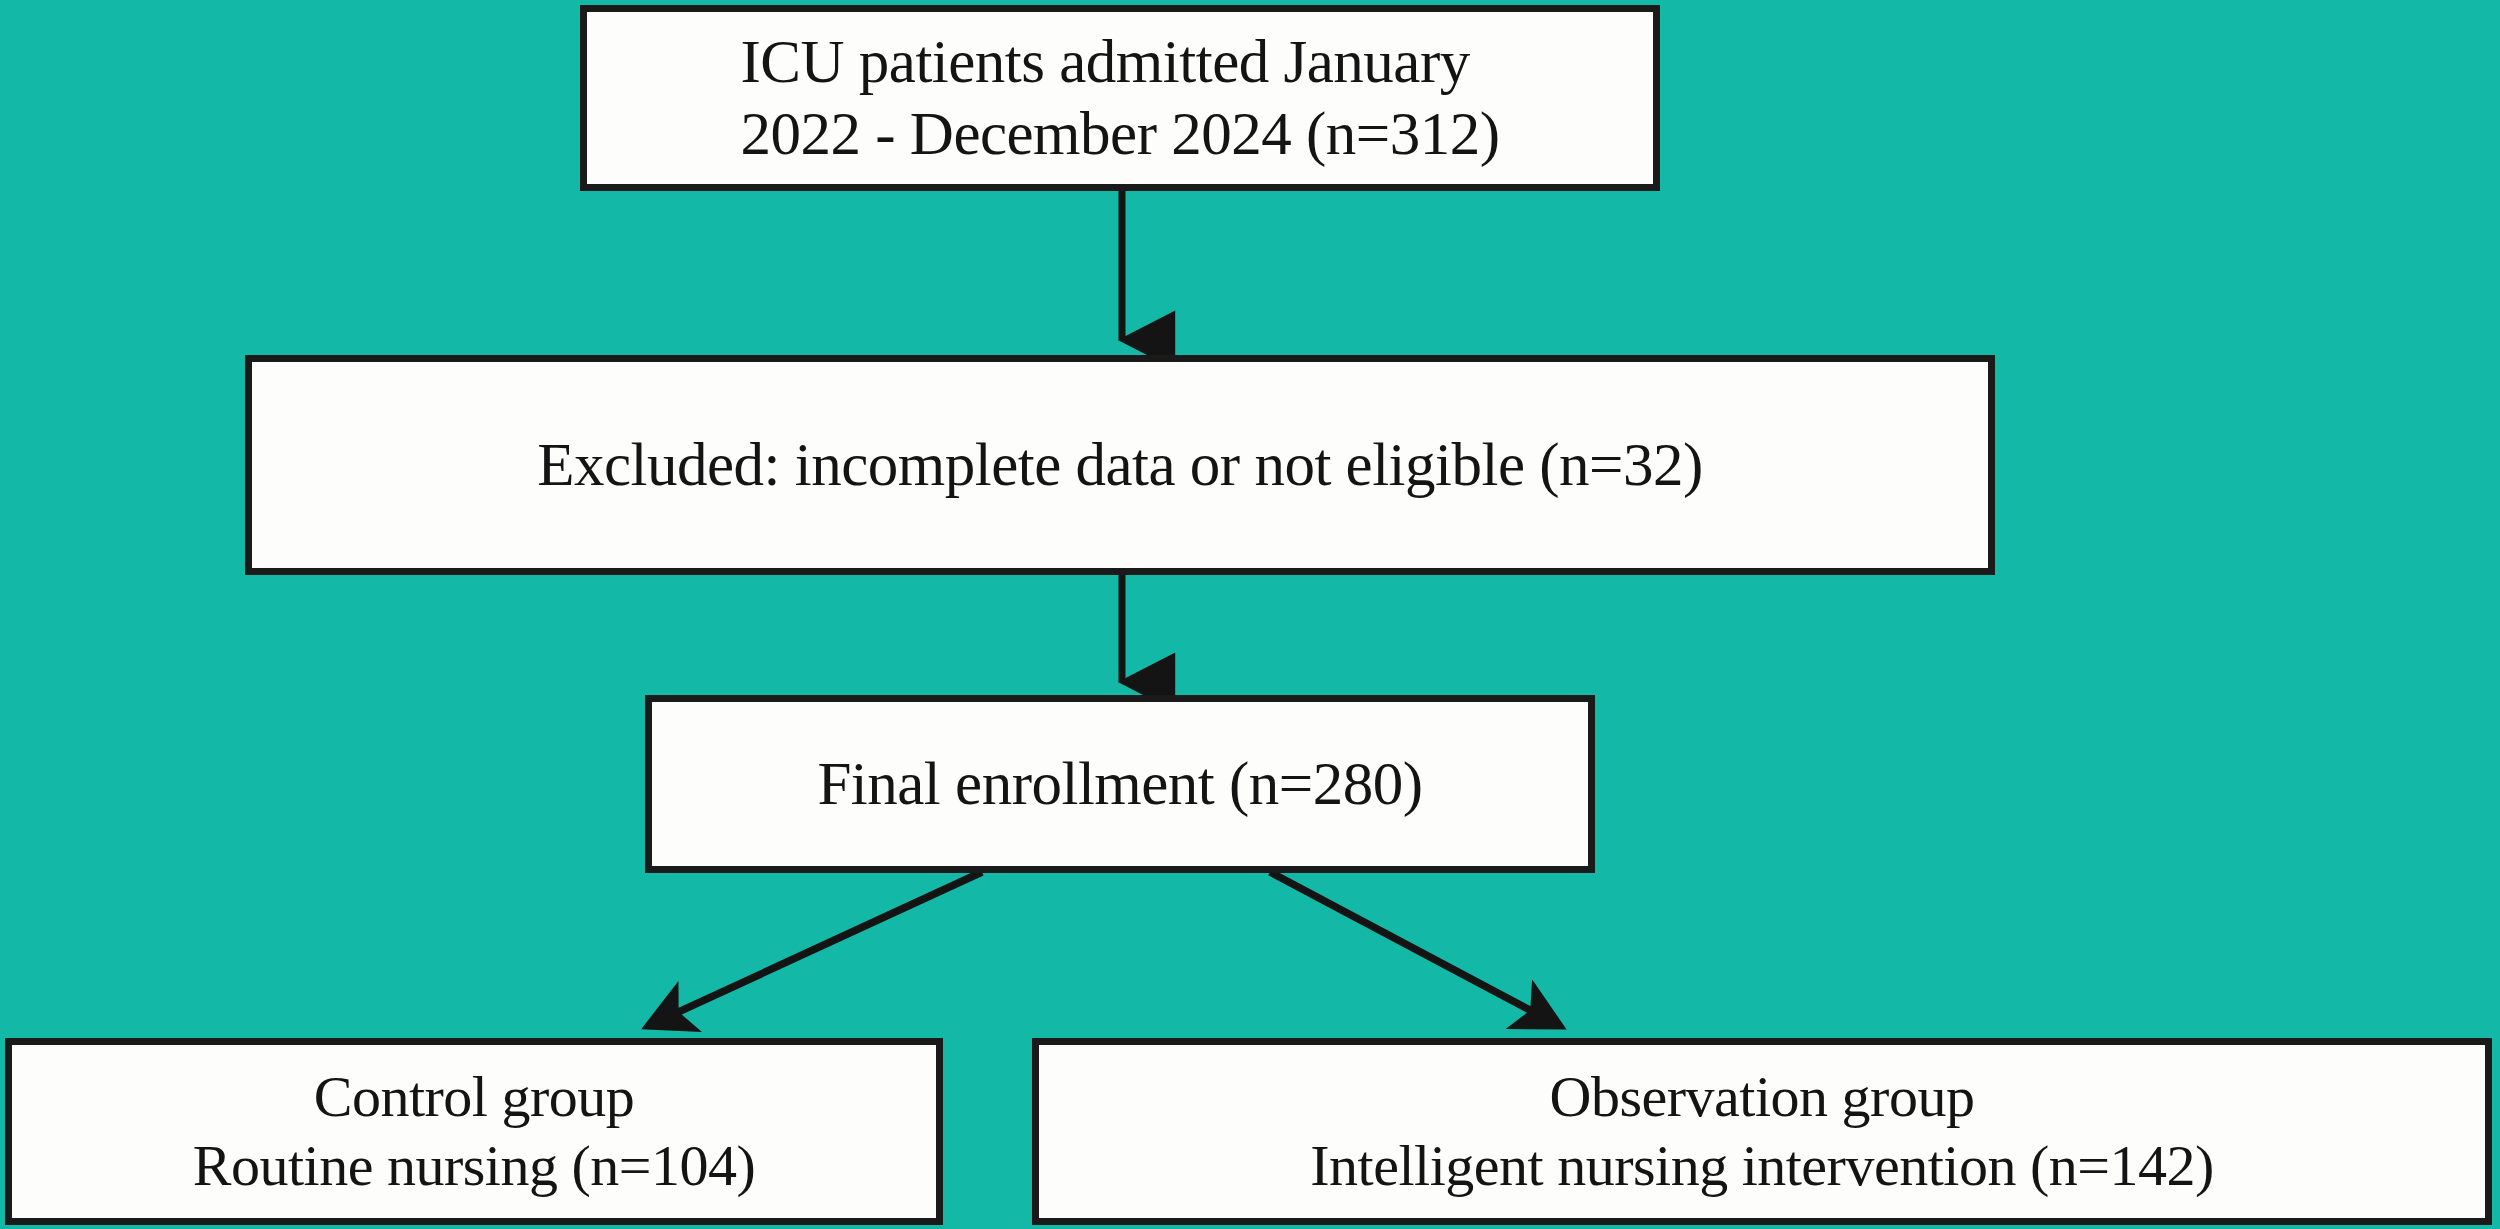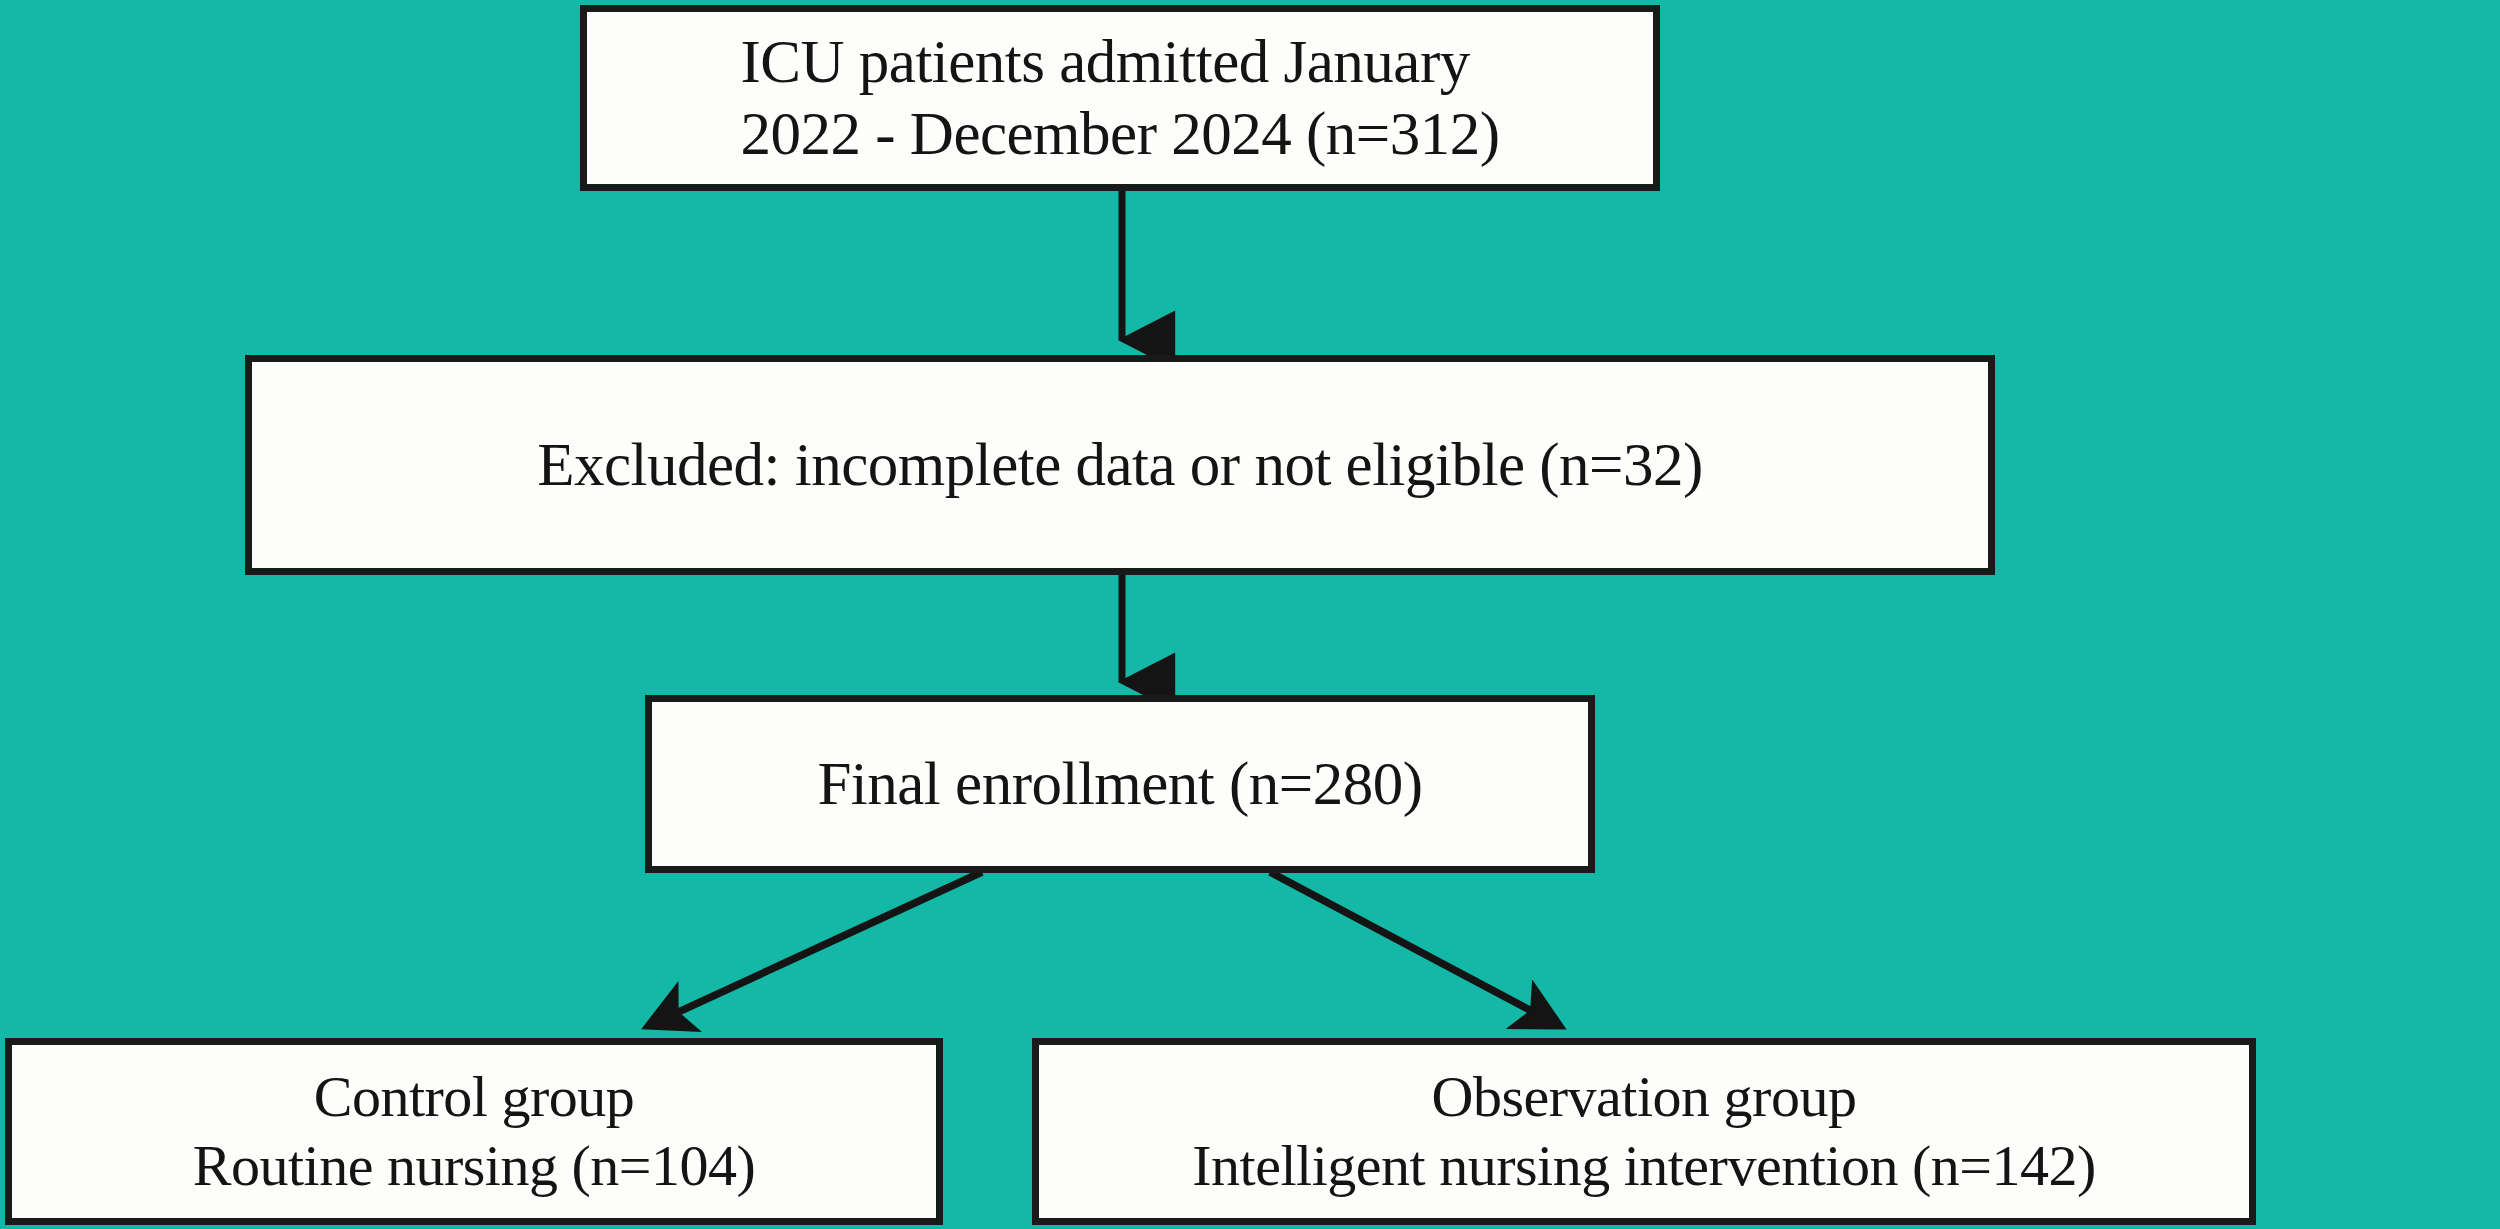--- a/index.html
+++ b/index.html
@@ -81,21 +81,21 @@
     top: 1038px;
     width: 938px;
     height: 187px;
     font-size: 58px;
   }
 
   
   #box-observation {
     left: 1032px;
     top: 1038px;
-    width: 1224px;
+    width: 1460px;
     height: 187px;
     font-size: 58px;
   }
 </style>
 </head>
 <body>
 
 <div id="flow-root">
 
   <svg id="connector-layer" viewBox="0 0 2500 1229" width="2500" height="1229">

